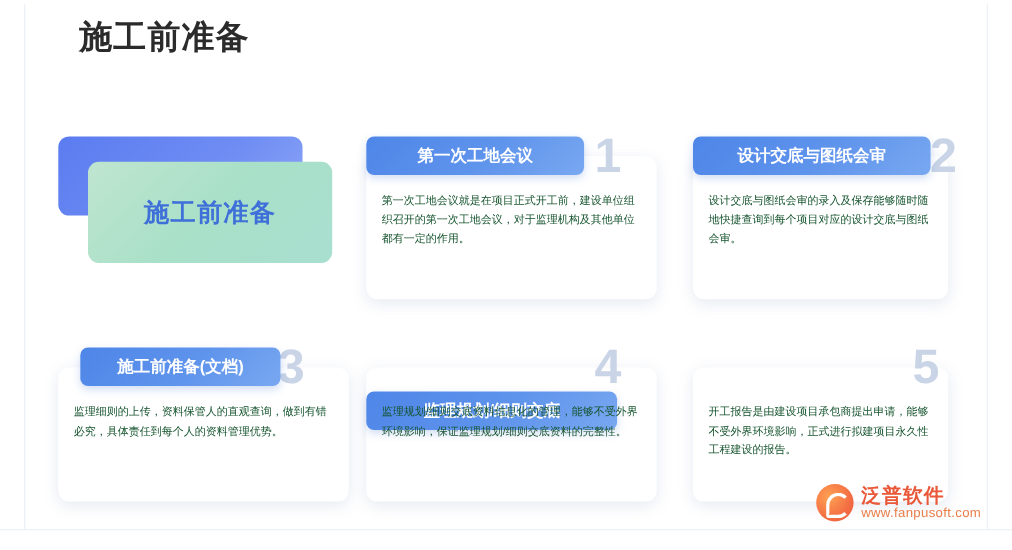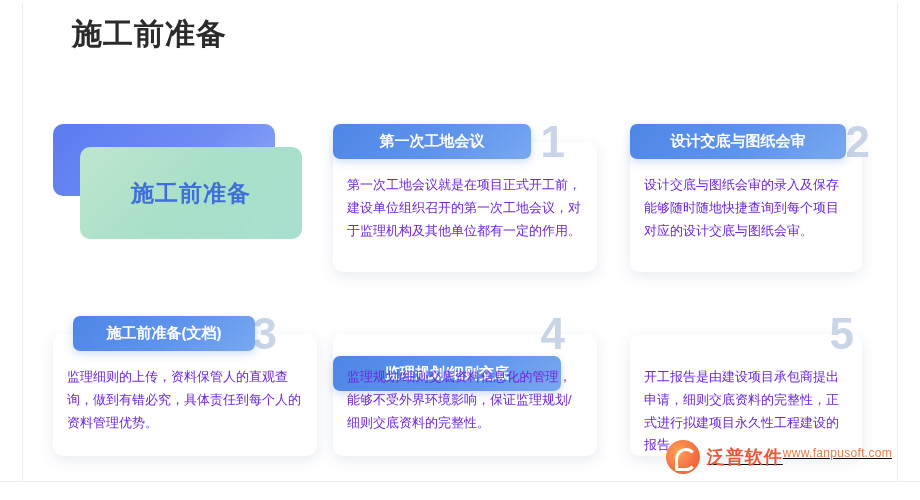--- a/index.html
+++ b/index.html
@@ -115,23 +115,23 @@
     padding: 0 14px;
     box-shadow: 0 3px 8px rgba(70, 120, 210, 0.25);
     white-space: nowrap;
     text-align: center;
   }
   .card .body {
     position: absolute;
     left: 14px;
     right: 14px;
     top: 32px;
-    font-size: 13px;
+    font-size: 10px;
     line-height: 1.75;
-    color: #6d28d9;
+    color: #14532d;
   }
 
   
   #card1 { left: 333px; top: 138px; width: 264px; height: 130px; }
   #card1 .chip { left: 0px; width: 170px; }
   #card1 .num  { right: 32px; top: -22px; }
 
   #card2 { left: 630px; top: 138px; width: 232px; height: 130px; }
   #card2 .chip { left: 0px; width: 188px; }
   #card2 .num  { right: -8px; top: -22px; }
@@ -169,23 +169,22 @@
     content: "";
     position: absolute;
     left: 9px; top: 8px;
     width: 16px; height: 17px;
     border: 3px solid #ffffff;
     border-radius: 50% 50% 50% 10%;
     border-right-color: transparent;
   }
   .logo-text {
     display: flex;
-    flex-direction: row;
+    flex-direction: column;
     line-height: 1.15;
-    text-decoration: underline;
   }
   .logo-name {
     font-size: 18px;
     font-weight: bold;
     color: #e8502f;
     letter-spacing: 1px;
   }
   .logo-url {
     font-size: 12px;
     color: #e8773f;
@@ -227,21 +226,21 @@
   </div>
 
   <div class="card" id="card4">
     <div class="num">4</div>
     <div class="chip">监理规划/细则交底</div>
     <div class="body">监理规划/细则交底资料信息化的管理，能够不受外界环境影响，保证监理规划/细则交底资料的完整性。</div>
   </div>
 
   <div class="card" id="card5">
     <div class="num">5</div>
-    <div class="body">开工报告是由建设项目承包商提出申请，细则交底资料的完整性，正式进行拟建项目永久性工程建设的报告。</div>
+    <div class="body">开工报告是由建设项目承包商提出申请，能够不受外界环境影响，正式进行拟建项目永久性工程建设的报告。</div>
   </div>
 
   <div class="logo">
     <div class="logo-mark"></div>
     <div class="logo-text">
       <div class="logo-name">泛普软件</div>
       <div class="logo-url">www.fanpusoft.com</div>
     </div>
   </div>
 

